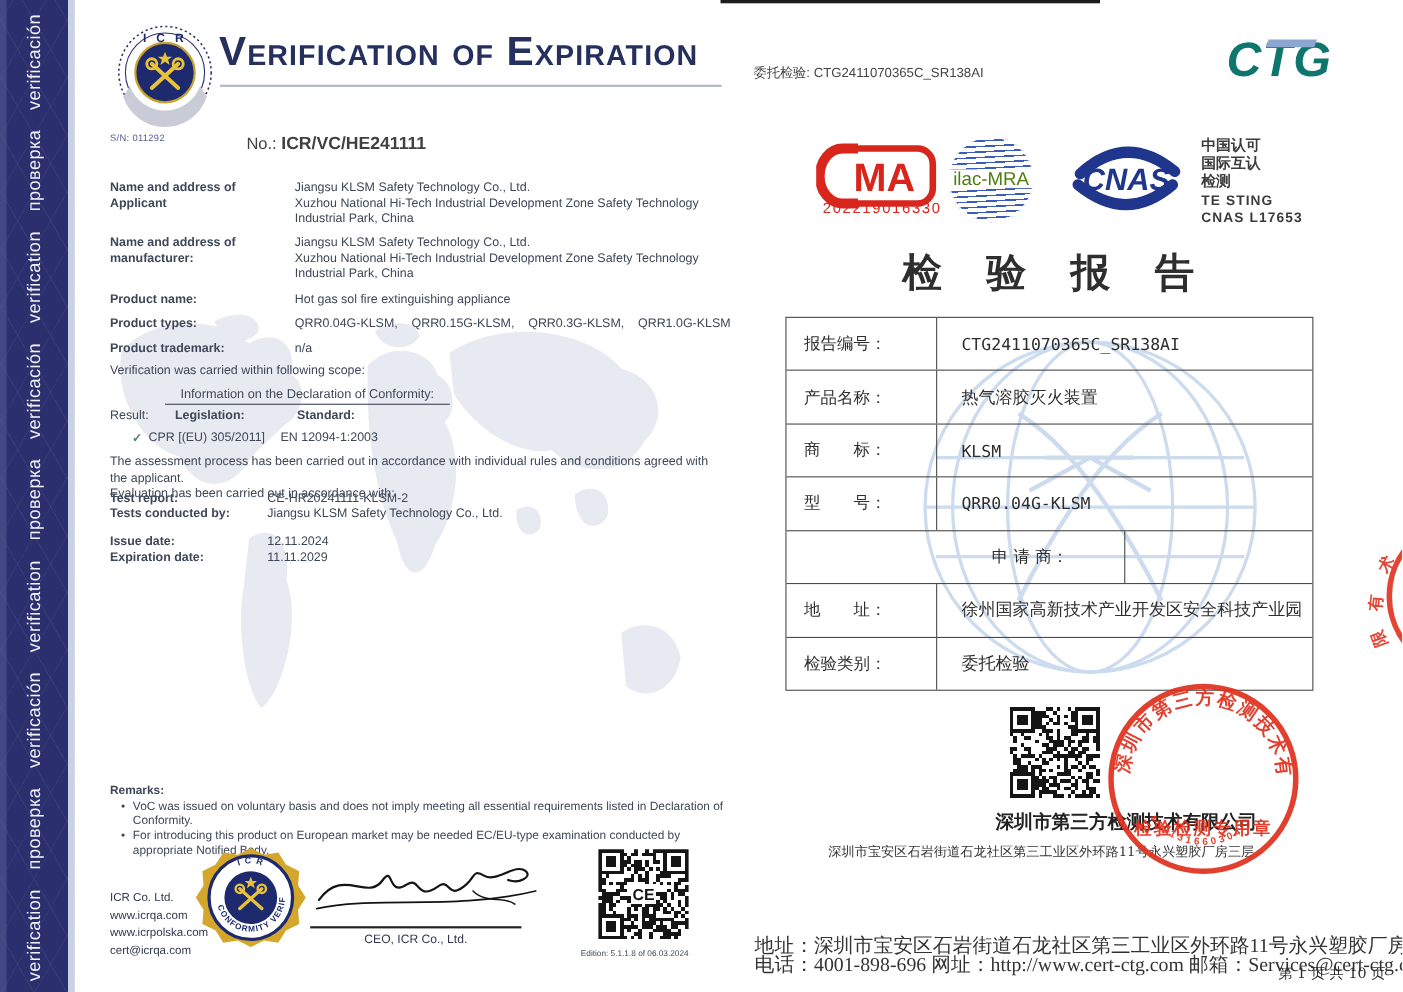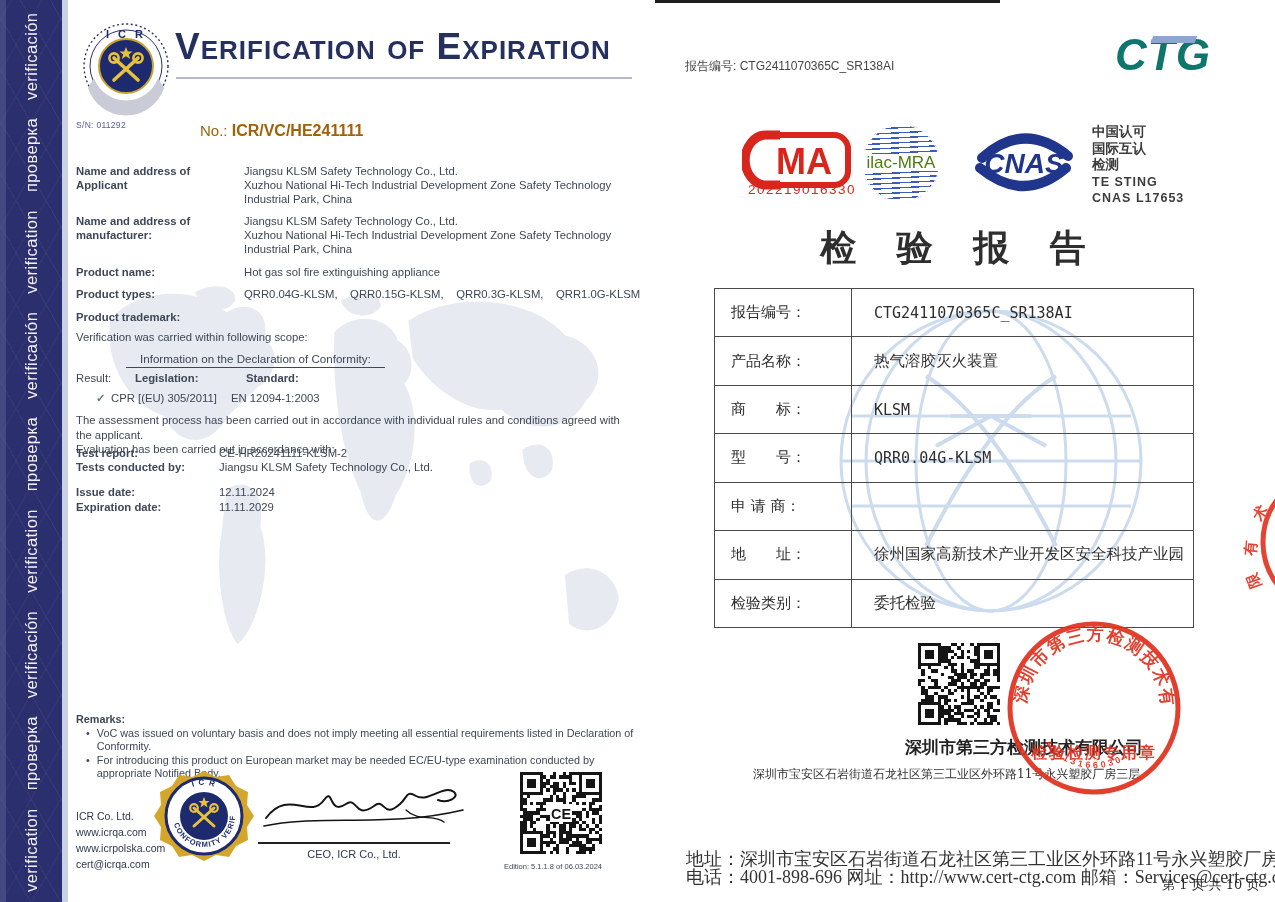--- a/index.html
+++ b/index.html
@@ -11,30 +11,30 @@
     background-image:repeating-linear-gradient(60deg,rgba(255,255,255,.05) 0 1px,transparent 1px 26px),
                      repeating-linear-gradient(-60deg,rgba(255,255,255,.04) 0 1px,transparent 1px 26px);}
   .sidebar-edge-l{position:absolute;left:0;top:0;width:6px;height:902px;background:#585d95;opacity:.55;}
   .page-edge{position:absolute;left:62px;top:0;width:6px;height:902px;background:#c9d1e4;}
   .sidebar-text{position:absolute;left:2px;top:902px;width:902px;height:58px;
     transform:rotate(-90deg);transform-origin:0 0;display:flex;align-items:center;
     color:rgba(255,255,255,.93);font-size:16.5px;word-spacing:13px;letter-spacing:.4px;
     white-space:nowrap;padding-left:10px;overflow:hidden;}
 
   
-  .lpage{position:absolute;left:68px;top:0;width:592px;height:880px;}
+  .lpage{position:absolute;left:68px;top:0;width:592px;height:880px;padding-left:24px;}
   .map-wm{position:absolute;left:0;top:278px;width:592px;height:400px;z-index:0;}
   .lcontent{position:relative;z-index:1;}
 
   .icr-logo{position:absolute;left:14px;top:20px;width:88px;height:98px;}
   .vtitle{position:absolute;left:107px;top:26px;width:470px;font-variant:small-caps;
     font-size:37px;font-weight:bold;color:#25305f;letter-spacing:1px;}
   .vtitle-rule{position:absolute;left:108px;top:77px;width:456px;height:2px;background:#b4b8c6;}
   .sn{position:absolute;left:8px;top:120px;font-size:8.5px;color:#5560a0;letter-spacing:.3px;}
-  .no-line{position:absolute;left:132px;top:122px;font-size:15px;color:#a16207;}
+  .no-line{position:absolute;left:132px;top:122px;font-size:15px;color:#404040;}
   .no-line b{font-size:16px;}
 
   .fields{position:absolute;left:8px;top:165px;width:570px;}
   .frow{display:flex;margin-bottom:9px;}
   .flab{width:168px;font-weight:bold;font-size:11.3px;line-height:1.22;flex:none;}
   .fval{width:398px;font-size:11.3px;line-height:1.22;white-space:pre-wrap;}
 
   .scope{position:absolute;left:8px;top:331px;font-size:11.3px;}
   .decl-head{position:absolute;left:58px;top:352px;font-size:11.6px;
     border-bottom:1.6px solid #3d4757;padding:0 14px 2px 14px;}
@@ -80,21 +80,21 @@
   .cnas{position:absolute;left:308px;top:128px;width:112px;height:68px;}
   .cnas-txt{position:absolute;left:432px;top:124px;font-size:13.5px;font-weight:bold;color:#3c3c3c;line-height:16.5px;}
   .cnas-txt .en{font-size:12.5px;letter-spacing:1px;}
 
   .rtitle{position:absolute;left:60px;top:224px;width:480px;text-align:center;
     font-family:"DejaVu Serif",serif;font-size:36px;color:#2e2e2e;letter-spacing:14px;font-weight:600;}
 
   .globe-wm{position:absolute;left:166px;top:296px;width:330px;height:330px;z-index:0;}
   .rtable{position:absolute;left:54px;top:288px;width:478px;height:338px;z-index:1;
     border:1.4px solid #4a4a4a;display:flex;flex-direction:column;}
-  .trow{flex:1;display:flex;border-bottom:1px solid #4a4a4a;}
+  .trow{flex:1;display:flex;border-bottom:1px solid #4a4a4a;justify-content:center;}
   .trow:last-child{border-bottom:none;}
   .tlabel{width:120px;flex:none;border-right:1px solid #4a4a4a;display:flex;align-items:center;
     padding-left:16px;font-size:15px;font-family:"DejaVu Serif",serif;color:#2e2e2e;}
   .tvalue{flex:1;display:flex;align-items:center;padding-left:22px;font-size:15.5px;
     font-family:"DejaVu Serif",serif;color:#2e2e2e;}
   .tvalue.mono{font-family:"DejaVu Sans Mono",monospace;font-size:15px;}
 
   .qr-cn{position:absolute;left:258px;top:642px;width:82px;height:84px;z-index:1;}
   .company{position:absolute;left:245px;top:736px;font-size:17px;font-weight:bold;color:#222;z-index:1;
     font-family:"DejaVu Serif",serif;}
@@ -173,20 +173,21 @@
         <div class="frow">
           <div class="flab">Product name:</div>
           <div class="fval">Hot gas sol fire extinguishing appliance</div>
         </div>
         <div class="frow">
           <div class="flab">Product types:</div>
           <div class="fval">QRR0.04G-KLSM,    QRR0.15G-KLSM,    QRR0.3G-KLSM,    QRR1.0G-KLSM</div>
         </div>
         <div class="frow">
           <div class="flab">Product trademark:</div>
+          <div class="fval">n/a</div>
         </div>
       </div>
 
       <div class="scope">Verification was carried within following scope:</div>
       <div class="decl-head">Information on the Declaration of Conformity:</div>
       <div class="decl-cols">
         <span>Result:</span>
         <span class="b">Legislation:</span>
         <span class="b">Standard:</span>
       </div>
@@ -513,21 +514,21 @@
             <text x="12.5" y="14.2" font-size="4.4" text-anchor="middle" font-weight="bold" fill="#151515" font-family="Liberation Sans,sans-serif">CE</text>
           </svg></div>
       <div class="edition">Edition: 5.1.1.8 of 06.03.2024</div>
     </div>
   </div>
 
   <div class="rpage">
     <div class="topbar"></div>
 
     <div class="rep-no">
-      <span>报告编号:</span>
+      <span>委托检验:</span>
       <span>CTG2411070365C_SR138AI</span>
     </div>
     <div class="ctg-logo">CTG</div>
     <div class="ctg-bar"></div>
 
     <svg class="cma" viewBox="0 0 112 60">
       <path d="M34,5 h58 a14,14 0 0 1 14,14 v22 a14,14 0 0 1 -14,14 h-58" fill="none" stroke="#d9261c" stroke-width="6"></path>
       <path d="M38,5 h-14 a20,24 0 0 0 0,50 h14" fill="none" stroke="#d9261c" stroke-width="9"></path>
       <text x="62" y="44" text-anchor="middle" font-size="36" font-weight="bold" fill="#d9261c" font-family="Liberation Sans,sans-serif">MA</text>
     </svg>

